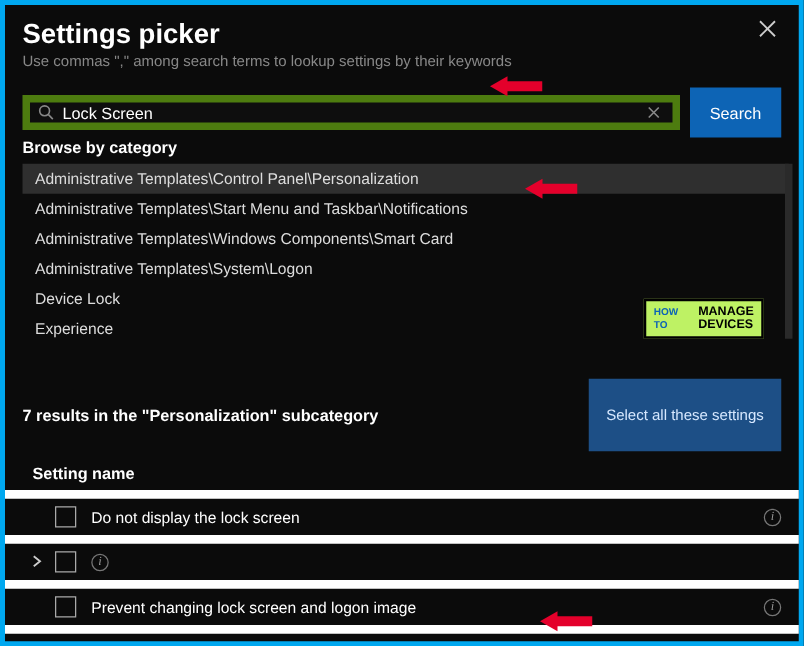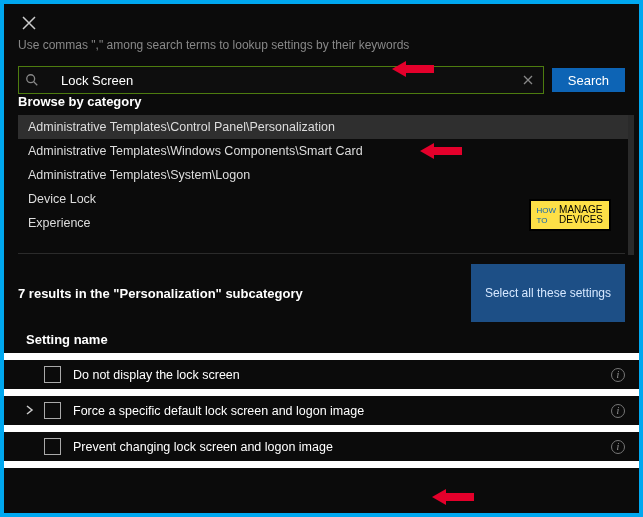--- a/index.html
+++ b/index.html
@@ -44,26 +44,25 @@
     .search-row {
       display: flex;
       gap: 8px;
       padding: 6px 14px 0 14px;
       align-items: center;
     }
     .search-box {
       flex: 1;
       display: flex;
       align-items: center;
-      border: 1px solid #4d7c0f;
+      border: 6px solid #4d7c0f;
       background: #0e0e0e;
       height: 28px;
       padding: 0 6px;
       position: relative;
-      gap: 16px;
     }
     .search-box svg.mag { flex-shrink: 0; }
     .search-input {
       background: transparent;
       border: none;
       outline: none;
       color: #fff;
       font-size: 13px;
       margin-left: 6px;
       flex: 1;
@@ -71,21 +70,21 @@
     .clear-x {
       color: #888;
       font-size: 13px;
       cursor: pointer;
       padding: 0 4px;
     }
     .search-btn {
       background: #0d64b5;
       color: #fff;
       border: none;
-      height: 24px;
+      height: 40px;
       padding: 0 16px;
       font-size: 13px;
       cursor: pointer;
     }
     .add-filter-row { padding: 10px 14px 8px 14px; }
     .add-filter {
       display: inline-flex;
       align-items: center;
       gap: 6px;
       border: 1px solid #3a3a3a;
@@ -118,28 +117,28 @@
       position: absolute;
       right: -3px; top: 0;
       width: 6px;
       height: 140px;
       background: #2a2a2a;
     }
     .watermark {
       position: absolute;
       right: 20px;
       bottom: 4px;
-      background: #fde047;
+      background: #bef264;
       color: #000;
-      font-weight: 400;
+      font-weight: 700;
       font-size: 10px;
       padding: 4px 6px;
       border: 2px solid #000;
       display: flex;
-      gap: 3px;
+      gap: 16px;
       align-items: center;
       line-height: 1;
     }
     .watermark .blue { color: #0d64b5; font-size: 8px; }
     .divider {
       height: 1px;
       background: #2b2b2b;
       margin: 18px 14px 0 14px;
     }
     .results-row {
@@ -208,20 +207,21 @@
       position: absolute;
       pointer-events: none;
     }
   </style>
 </head>
 <body>
 
 <div class="frame">
   <div class="header">
     <div class="title-row">
+      <div class="title">Settings picker</div>
       <div class="close-btn">
         <svg width="14" height="14" viewBox="0 0 14 14">
             <path d="M1 1 L13 13 M13 1 L1 13" stroke="#ccc" stroke-width="1.5"></path>
           </svg>
       </div>
     </div>
     <div class="subtitle">Use commas "," among search terms to lookup settings by their keywords</div>
   </div>
 
   <div class="search-row">
@@ -238,20 +238,21 @@
       </span>
     </div>
     <button class="search-btn">Search</button>
   </div>
 
 
   <div class="browse-label">Browse by category</div>
 
   <div class="cat-list">
     <div class="cat-item sel">Administrative Templates\Control Panel\Personalization</div>
+    <div class="cat-item">Administrative Templates\Start Menu and Taskbar\Notifications</div>
     <div class="cat-item">Administrative Templates\Windows Components\Smart Card</div>
     <div class="cat-item">Administrative Templates\System\Logon</div>
     <div class="cat-item">Device Lock</div>
     <div class="cat-item">Experience</div>
     <div class="scroll-track"></div>
     <div class="watermark">
       <div>
         <div><span class="blue">HOW</span></div>
         <div><span class="blue">TO</span></div>
       </div>
@@ -278,21 +279,20 @@
       <span class="setting-label">Do not display the lock screen</span>
       <span class="info-i">i</span>
     </div>
     <div class="setting-row">
       <span class="expander">
         <svg width="8" height="10" viewBox="0 0 8 10">
             <path d="M1 1 L6 5 L1 9" stroke="#ccc" stroke-width="1.5" fill="none"></path>
           </svg>
       </span>
       <span class="chk"></span>
-      <span class="setting-label">Force a specific default lock screen and logon image</span>
       <span class="info-i">i</span>
     </div>
     <div class="setting-row">
       <span class="expander"></span>
       <span class="chk"></span>
       <span class="setting-label">Prevent changing lock screen and logon image</span>
       <span class="info-i">i</span>
     </div>
     <div class="setting-row">
       <span class="expander"></span>

